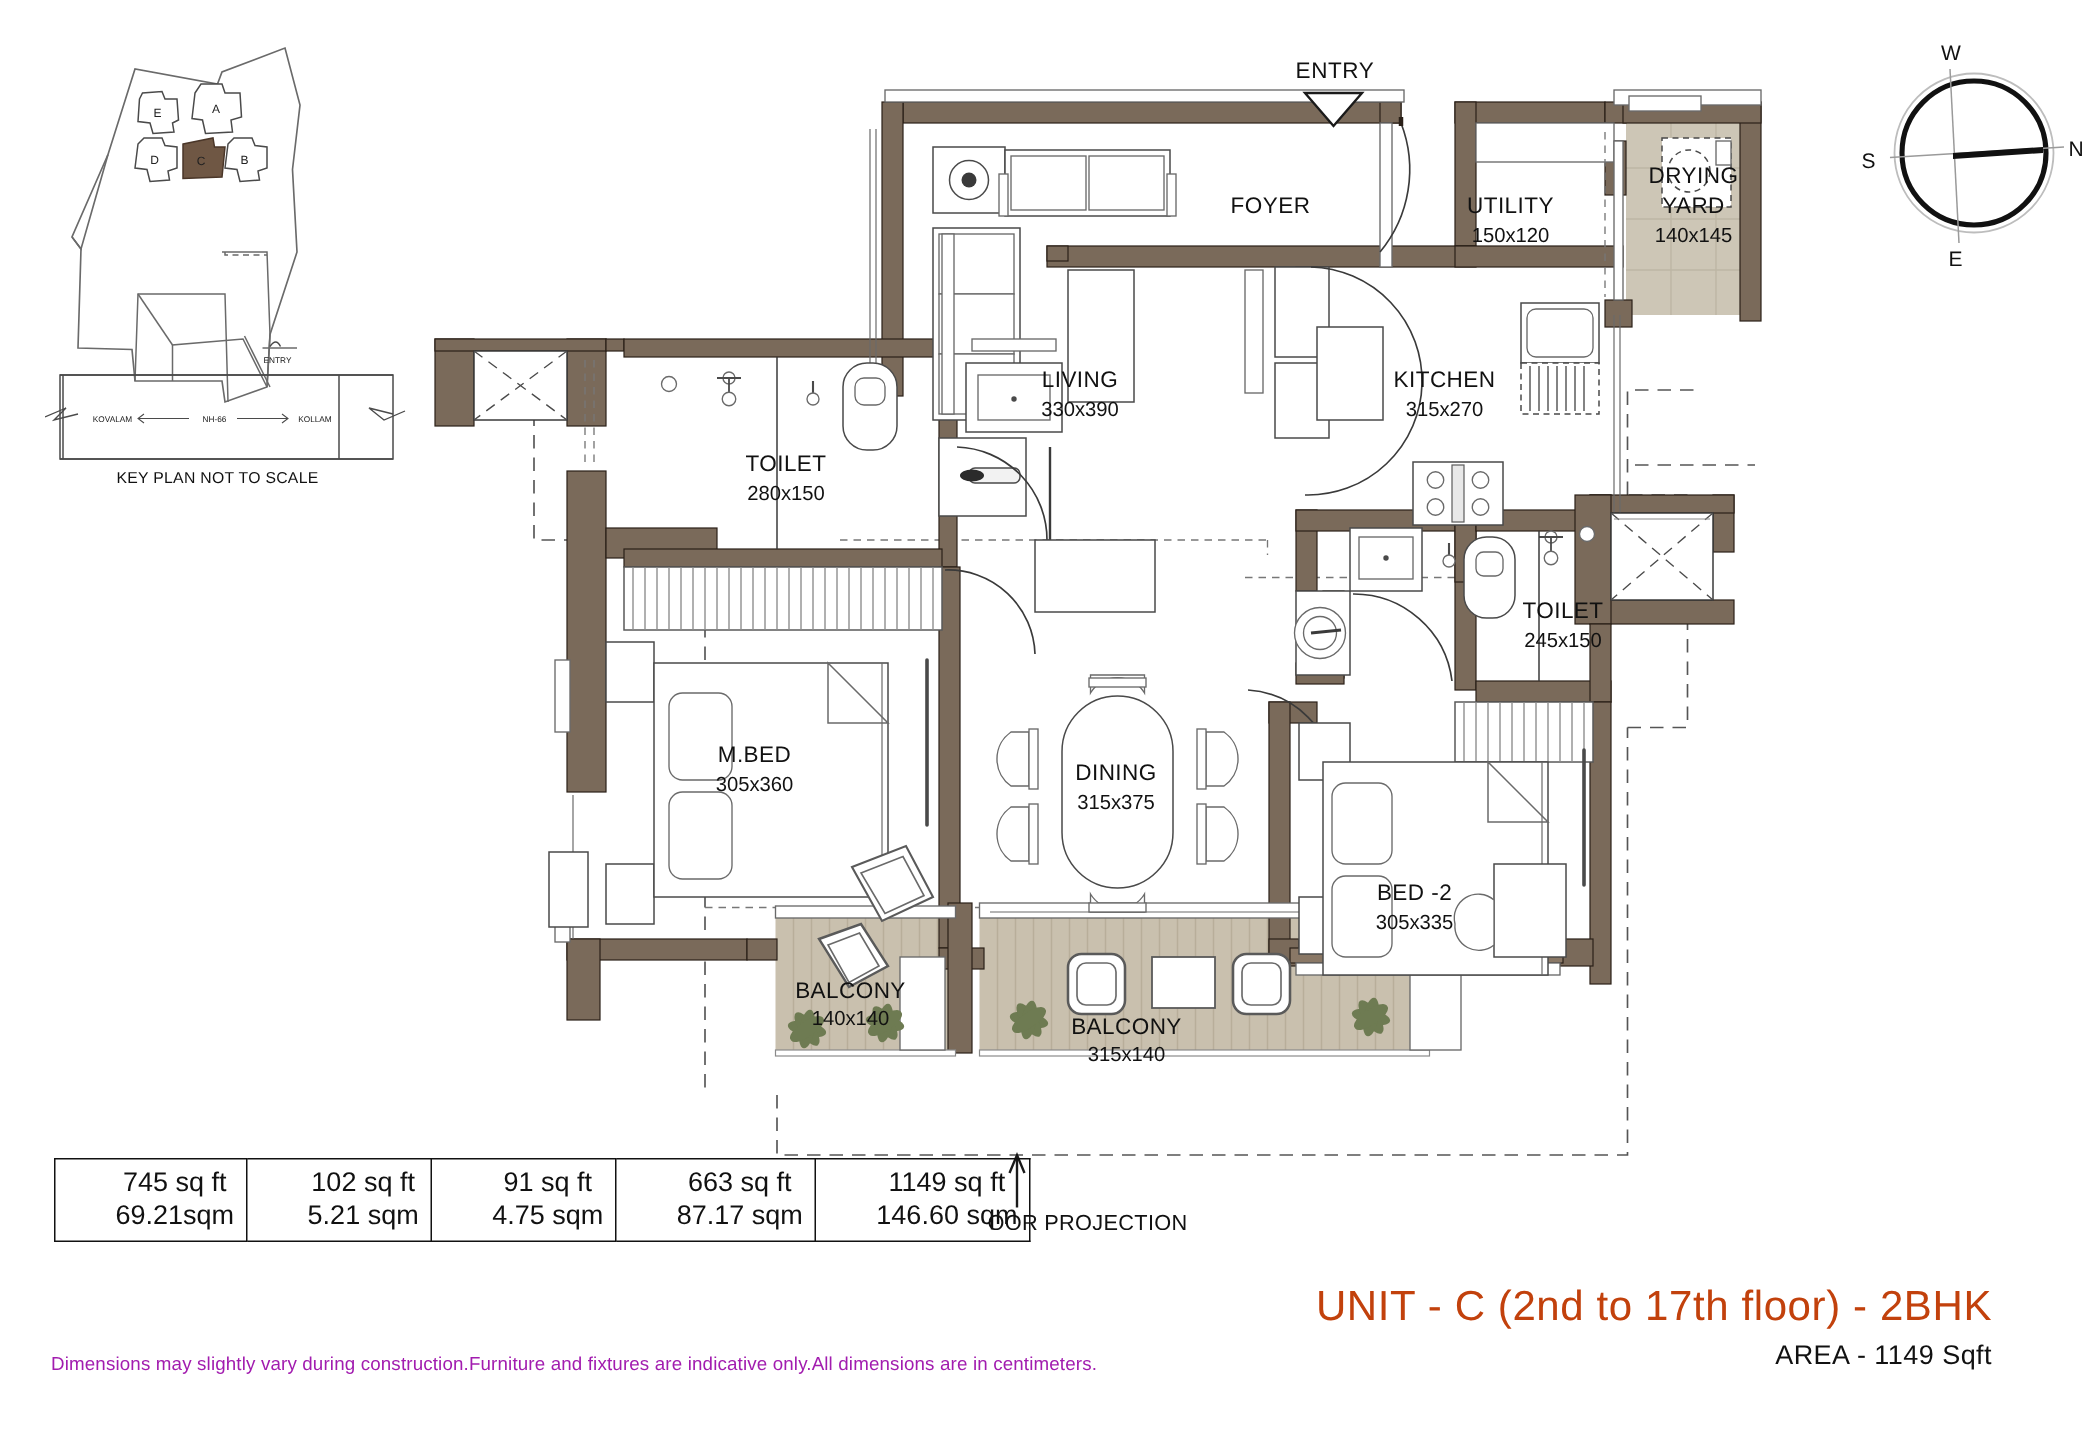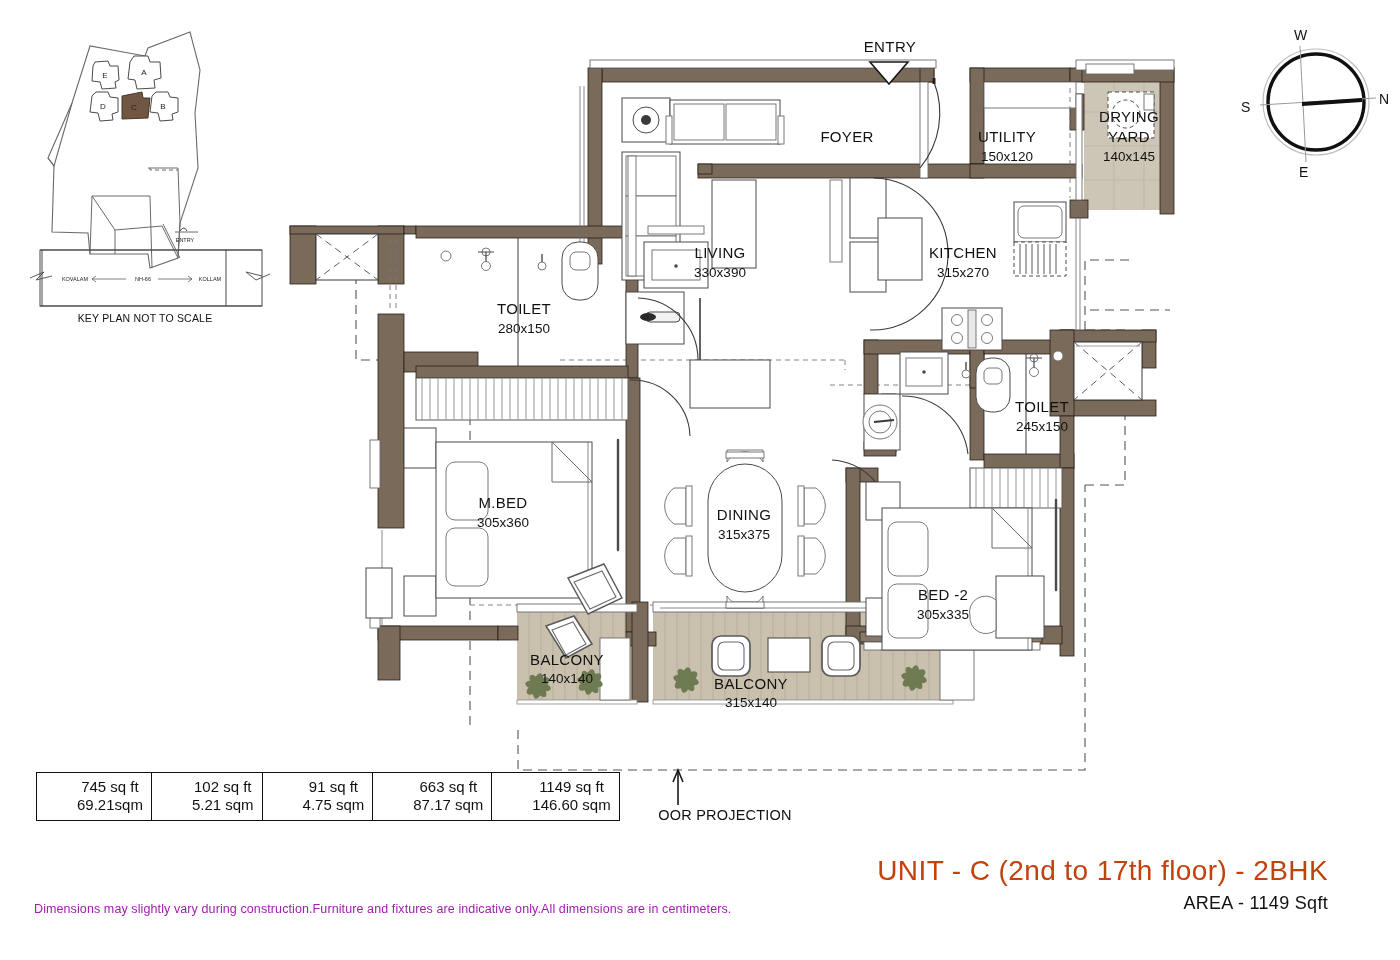--- a/index.html
+++ b/index.html
@@ -17,21 +17,21 @@
   .keyplan-cap{font-size:10.5px;text-anchor:middle;fill:#111;letter-spacing:.2px;}
   .compass-lbl{font-size:14px;fill:#111;font-family:"Liberation Sans",sans-serif;}
   .entry-lbl{font-size:15px;text-anchor:middle;fill:#111;letter-spacing:.4px;}
   .proj-lbl{font-size:14.5px;text-anchor:middle;fill:#111;letter-spacing:.2px;}
 
   
   .area-table{position:absolute;left:36px;top:772px;border-collapse:collapse;}
   .area-table td{border:1px solid #111;padding:5px 8px;text-align:center;
       font-size:13.5px;line-height:1.25;color:#111;white-space:pre-line;}
   .area-table tr.head td{font-size:13px;}
-  .area-table tr.vals td{font-size:15px;line-height:1.22;padding-left:40px;}
+  .area-table tr.vals td{font-size:18px;line-height:1.22;padding-left:40px;}
 
   .disclaimer{position:absolute;left:34px;top:902px;font-size:12.5px;color:#a21caf;letter-spacing:.1px;}
 
   .title-block{position:absolute;right:72px;top:855px;text-align:right;}
   .title-main{font-size:28px;letter-spacing:.4px;color:#c2410c;white-space:nowrap;}
   .title-sub{font-size:18px;letter-spacing:.3px;color:#111;margin-top:6px;}
 
   
   .wall{fill:#7a6a5a;stroke:#2a2018;stroke-width:.8;}
   .wall-lite{fill:#8a7866;stroke:#2a2018;stroke-width:.8;}

